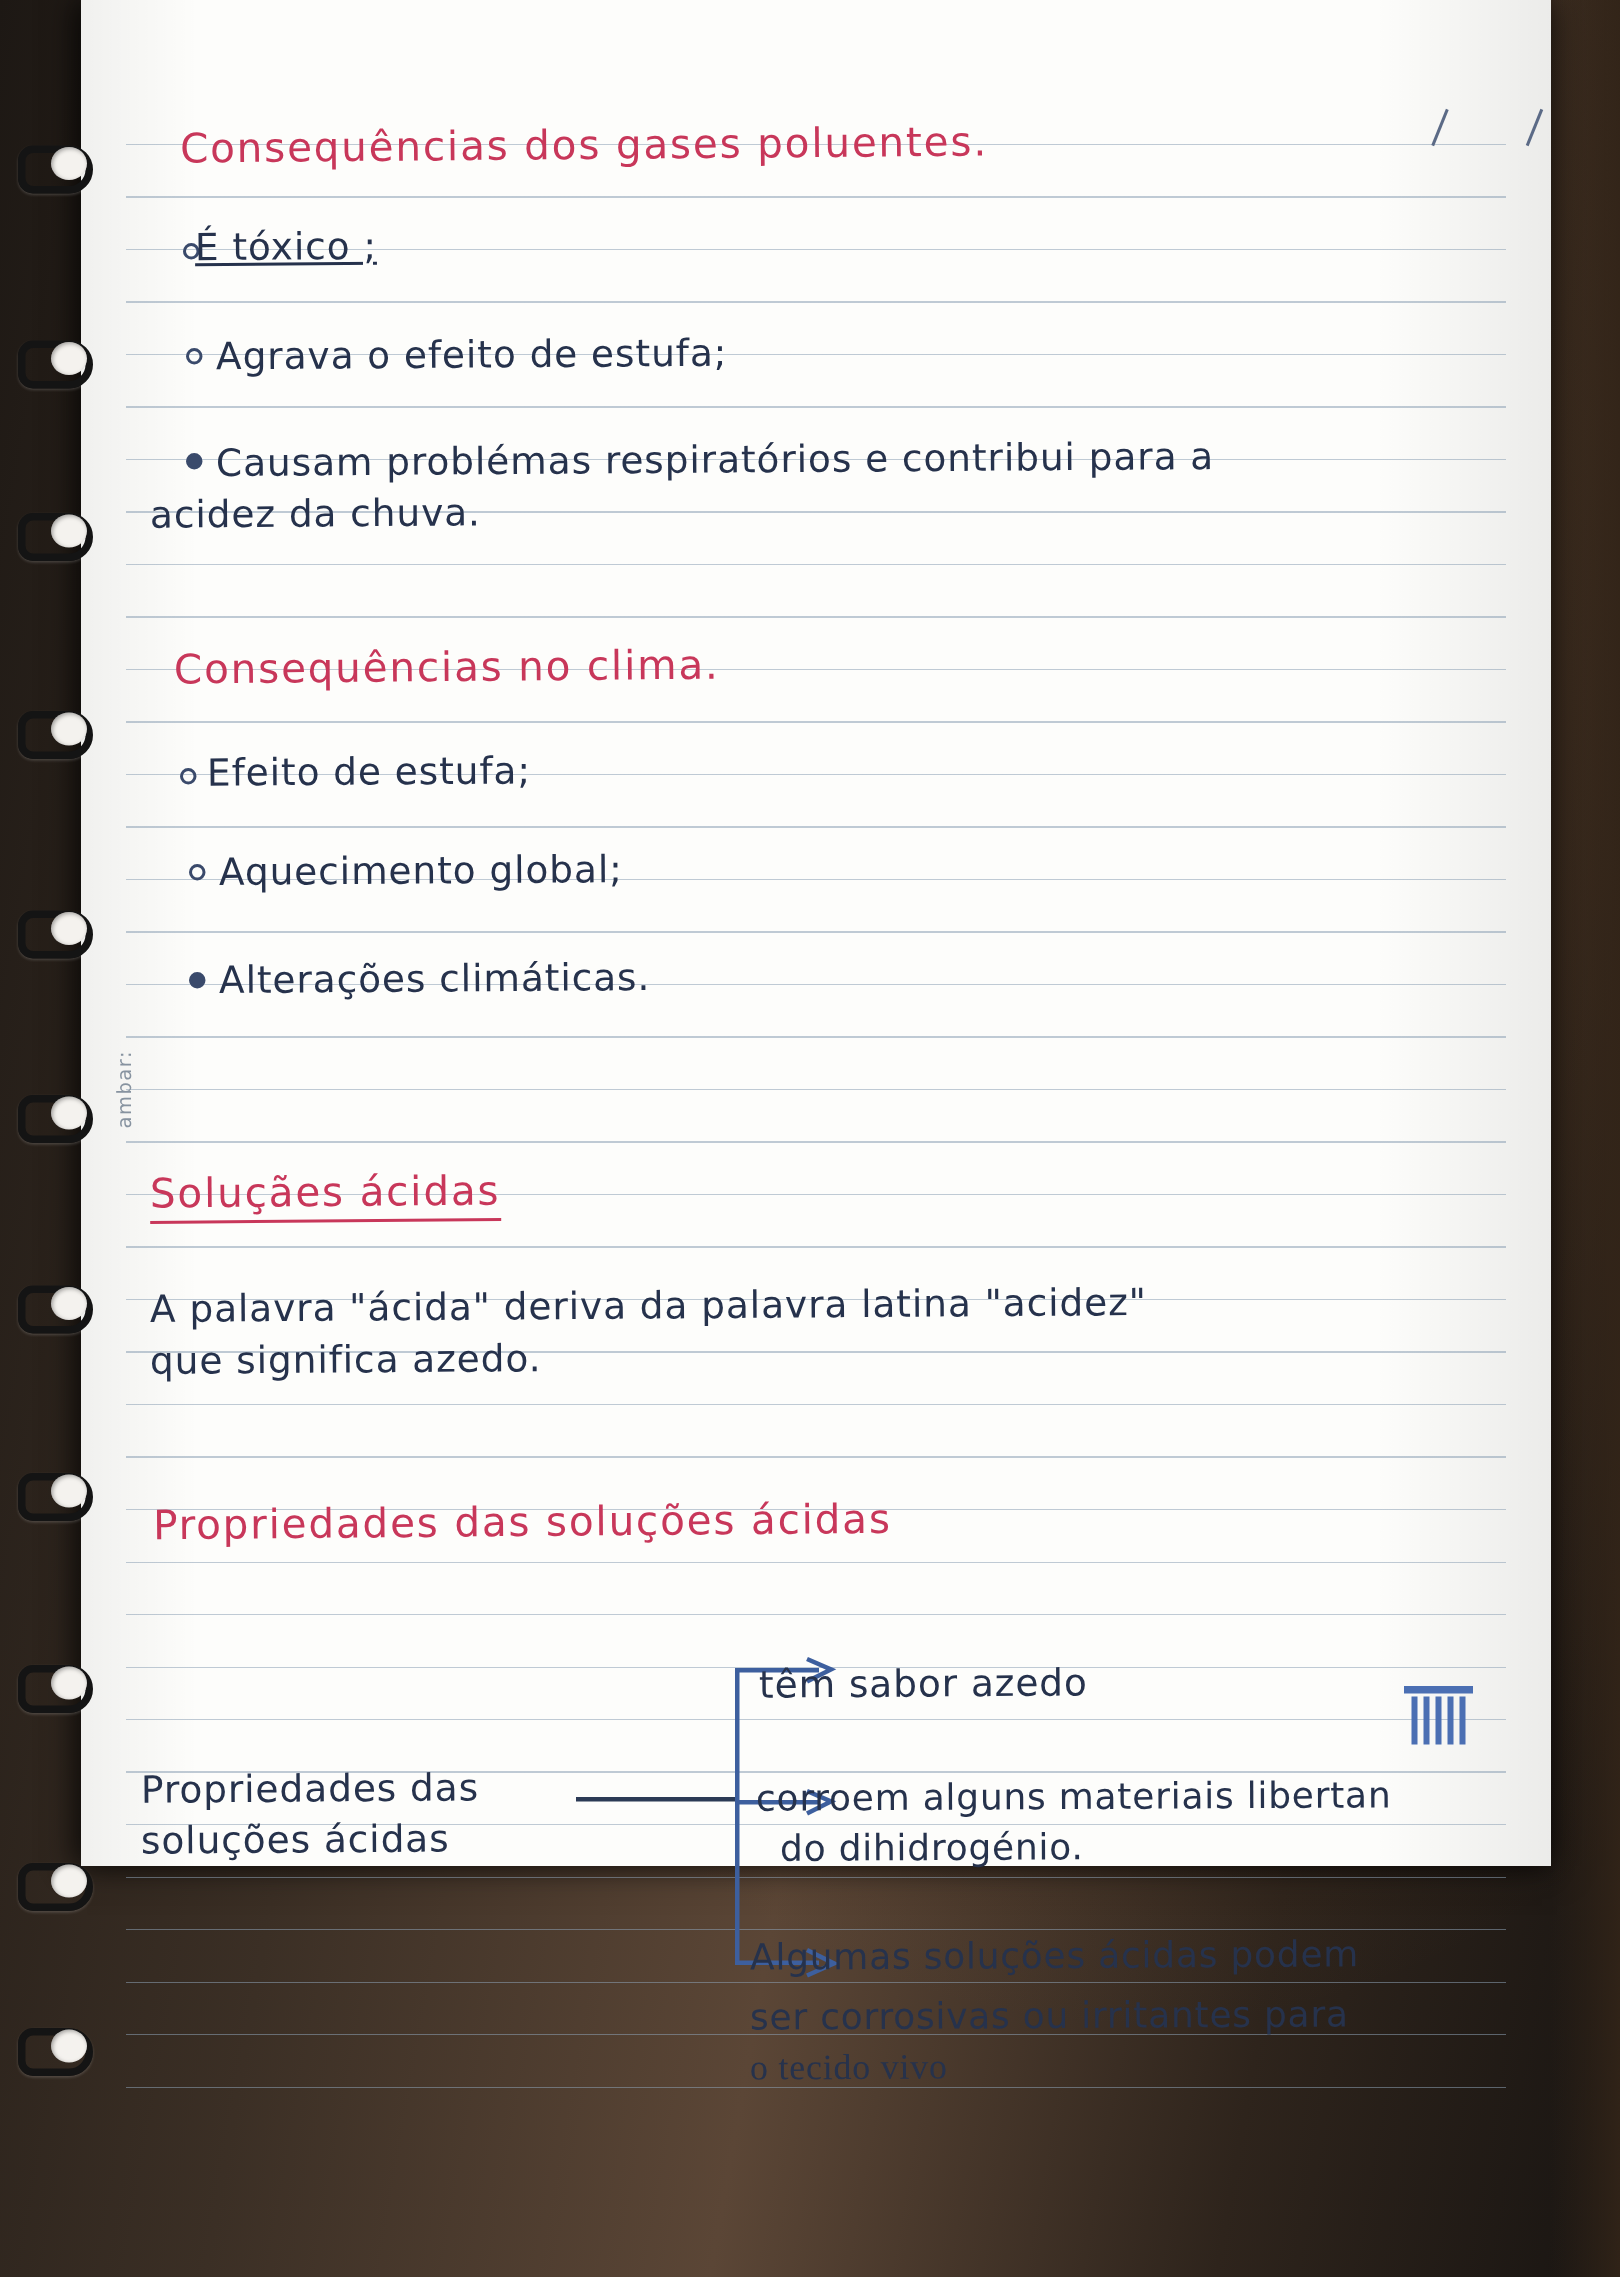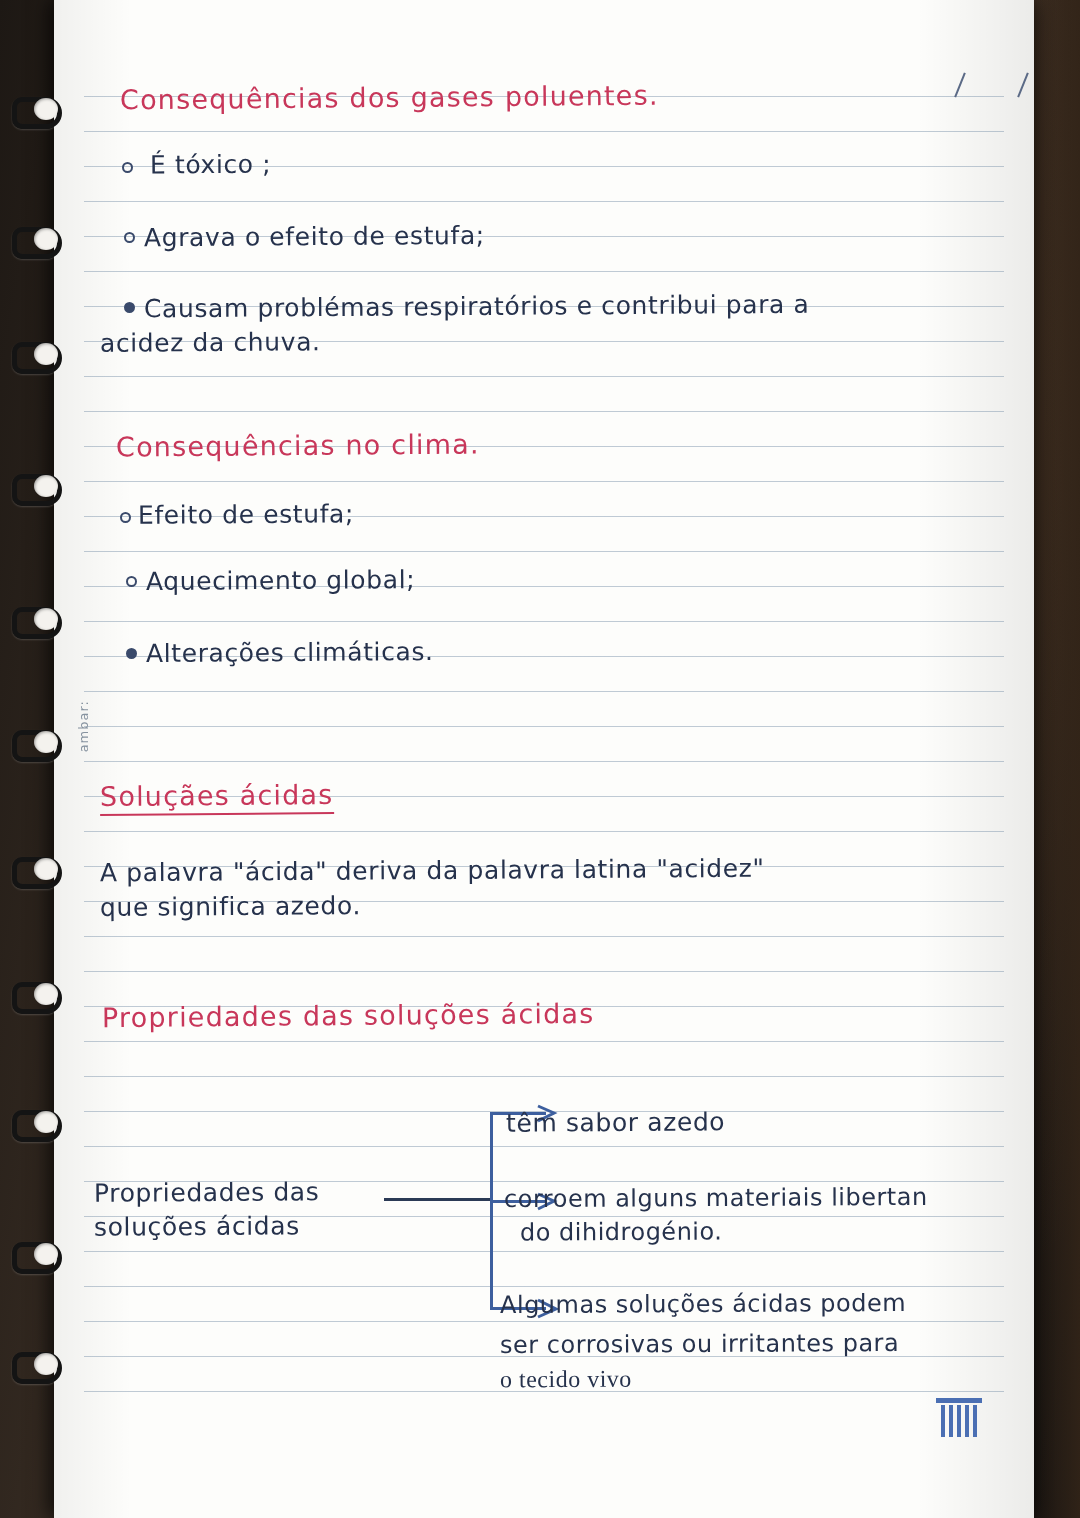--- a/index.html
+++ b/index.html
@@ -28,21 +28,21 @@
     inset: 0;
     background: radial-gradient(ellipse at 70% 30%, rgba(180,120,70,0.25), rgba(0,0,0,0) 60%);
   }
 
   
   #page {
     position: absolute;
     left: 54px;
     top: 0px;
     width: 980px;
-    height: 1518px;
+    height: 1244px;
     background: #fdfdfb;
     box-shadow: -6px 0 18px rgba(0,0,0,0.55), 4px 0 22px rgba(0,0,0,0.5);
   }
   #page::before {
     
     content: "";
     position: absolute;
     inset: 0;
     background: linear-gradient(90deg, rgba(0,0,0,0.05) 0%, rgba(0,0,0,0) 8%, rgba(0,0,0,0) 88%, rgba(0,0,0,0.07) 100%);
     pointer-events: none;
@@ -199,21 +199,21 @@
 <div id="page">
 
   <div id="rules"></div>
 
   <div class="slash" style="left:905px; top:72px;"></div>
   <div class="slash" style="left:968px; top:72px;"></div>
 
   <div class="hw head" style="left:66px; top:82px;">Consequências dos gases poluentes.</div>
 
   <div class="bullet" style="left:68px; top:162px;"></div>
-  <div class="hw body" style="left:96px; top:150px;">É tóxico ;</div>
+  <div class="hw body" style="left:76px; top:150px;text-decoration:underline;">É tóxico ;</div>
 
   <div class="bullet" style="left:70px; top:232px;"></div>
   <div class="hw body" style="left:90px; top:222px;">Agrava o efeito de estufa;</div>
 
   <div class="bullet filled" style="left:70px; top:302px;"></div>
   <div class="hw body" style="left:90px; top:292px;">Causam problémas respiratórios e contribui para a</div>
   <div class="hw body" style="left:46px; top:328px;">acidez da chuva.</div>
 
   <div class="hw head" style="left:62px; top:430px;">Consequências no clima.</div>
 

